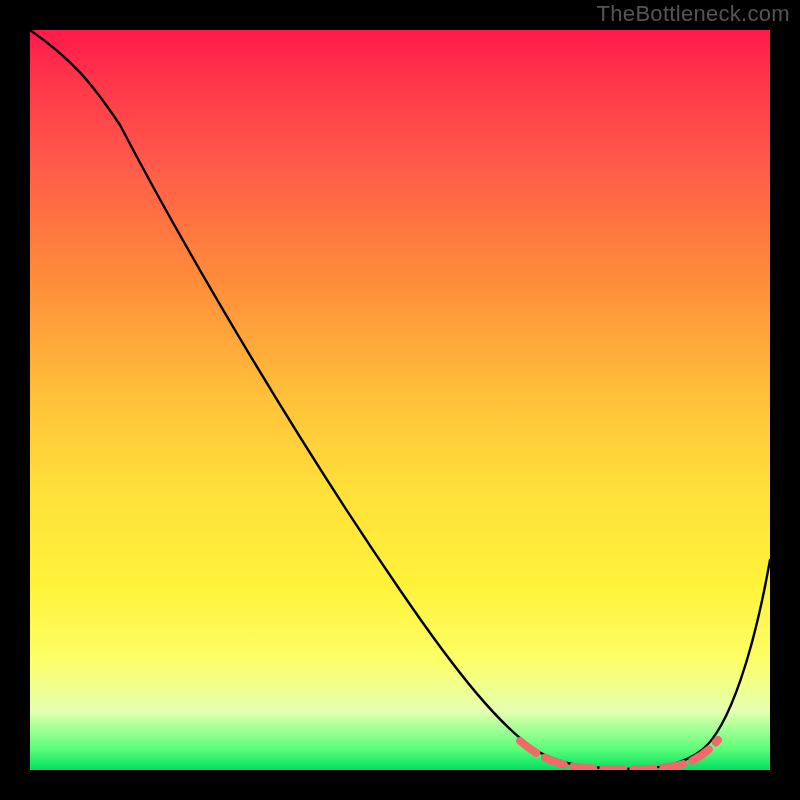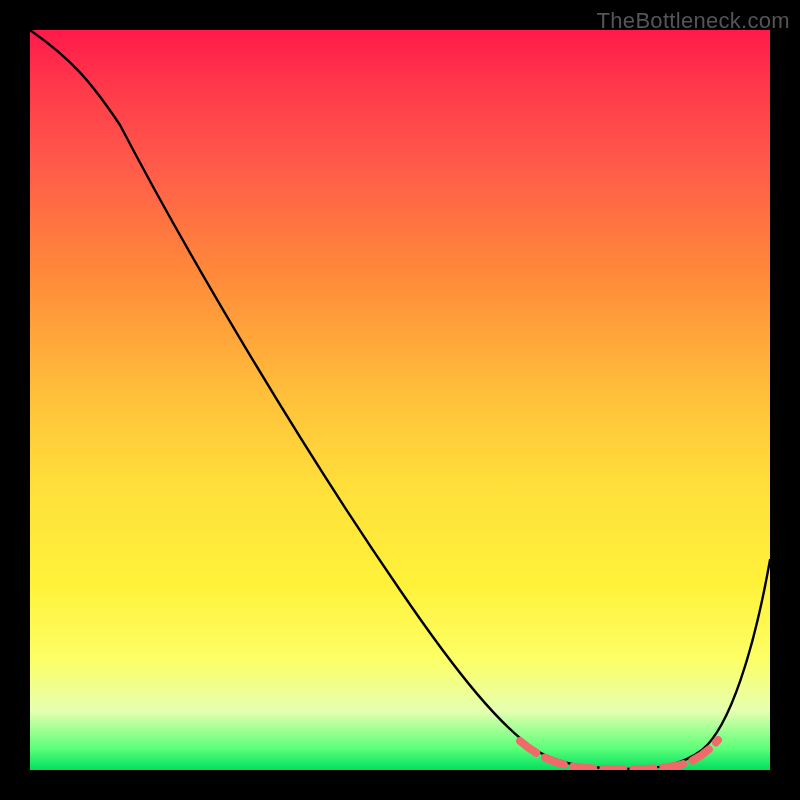--- a/index.html
+++ b/index.html
@@ -31,21 +31,21 @@
       #ffe03a 62%,
       #fff23a 75%,
       #fdff66 85%,
       #e6ffb0 92%,
       #5fff7a 97%,
       #00e060 100%
     );
   }
   .watermark {
     position: absolute;
-    top: 8px;
+    top: 1px;
     right: 10px;
     color: #555;
     font-family: Arial, Helvetica, sans-serif;
     font-size: 22px;
     letter-spacing: 0.3px;
     user-select: none;
   }
   svg {
     position: absolute;
     left: 0;

